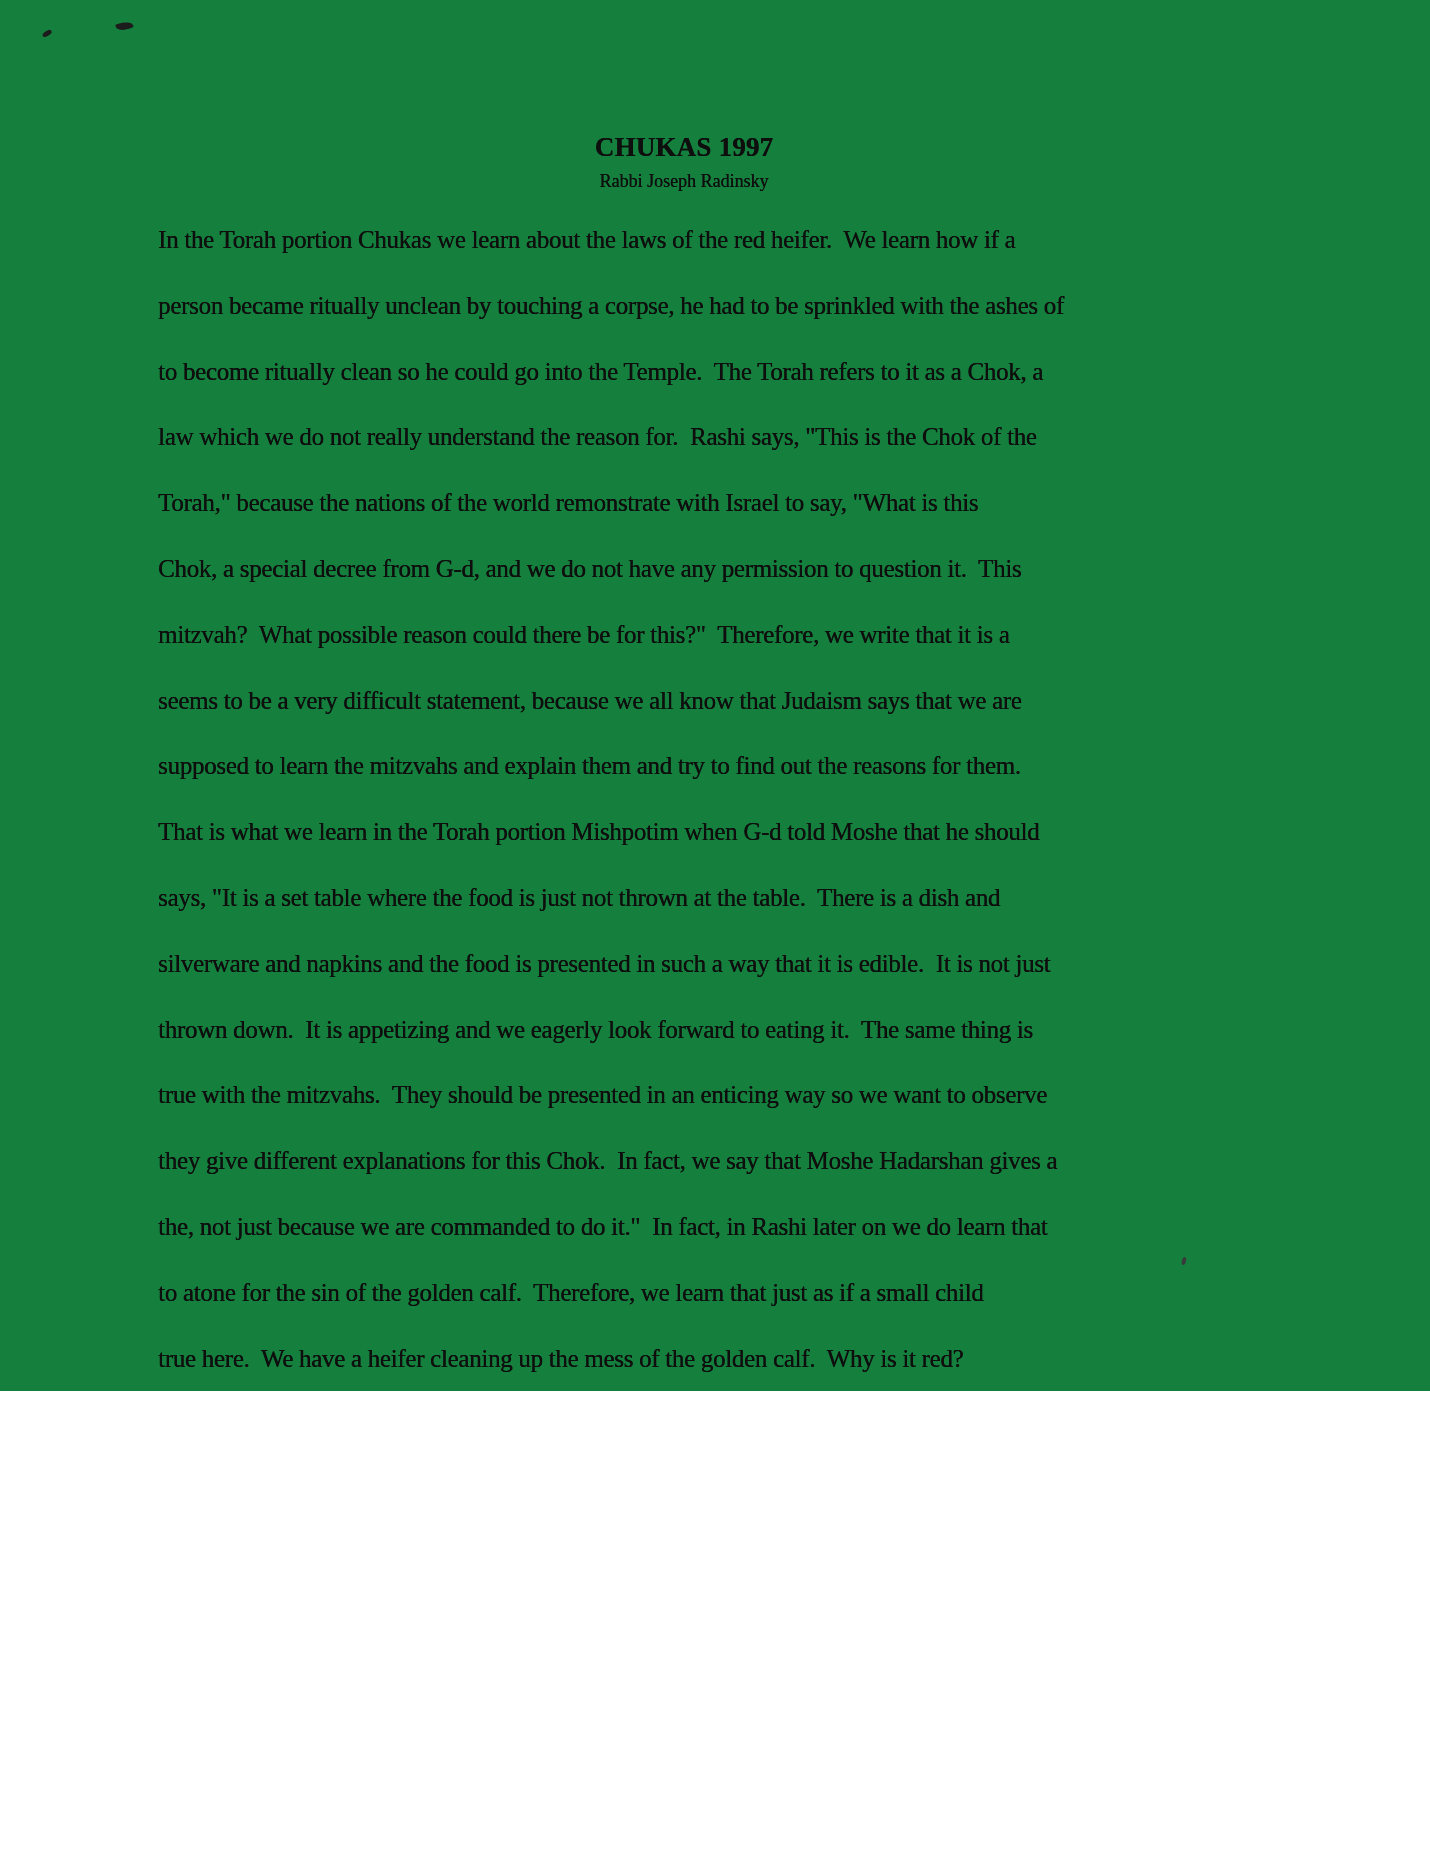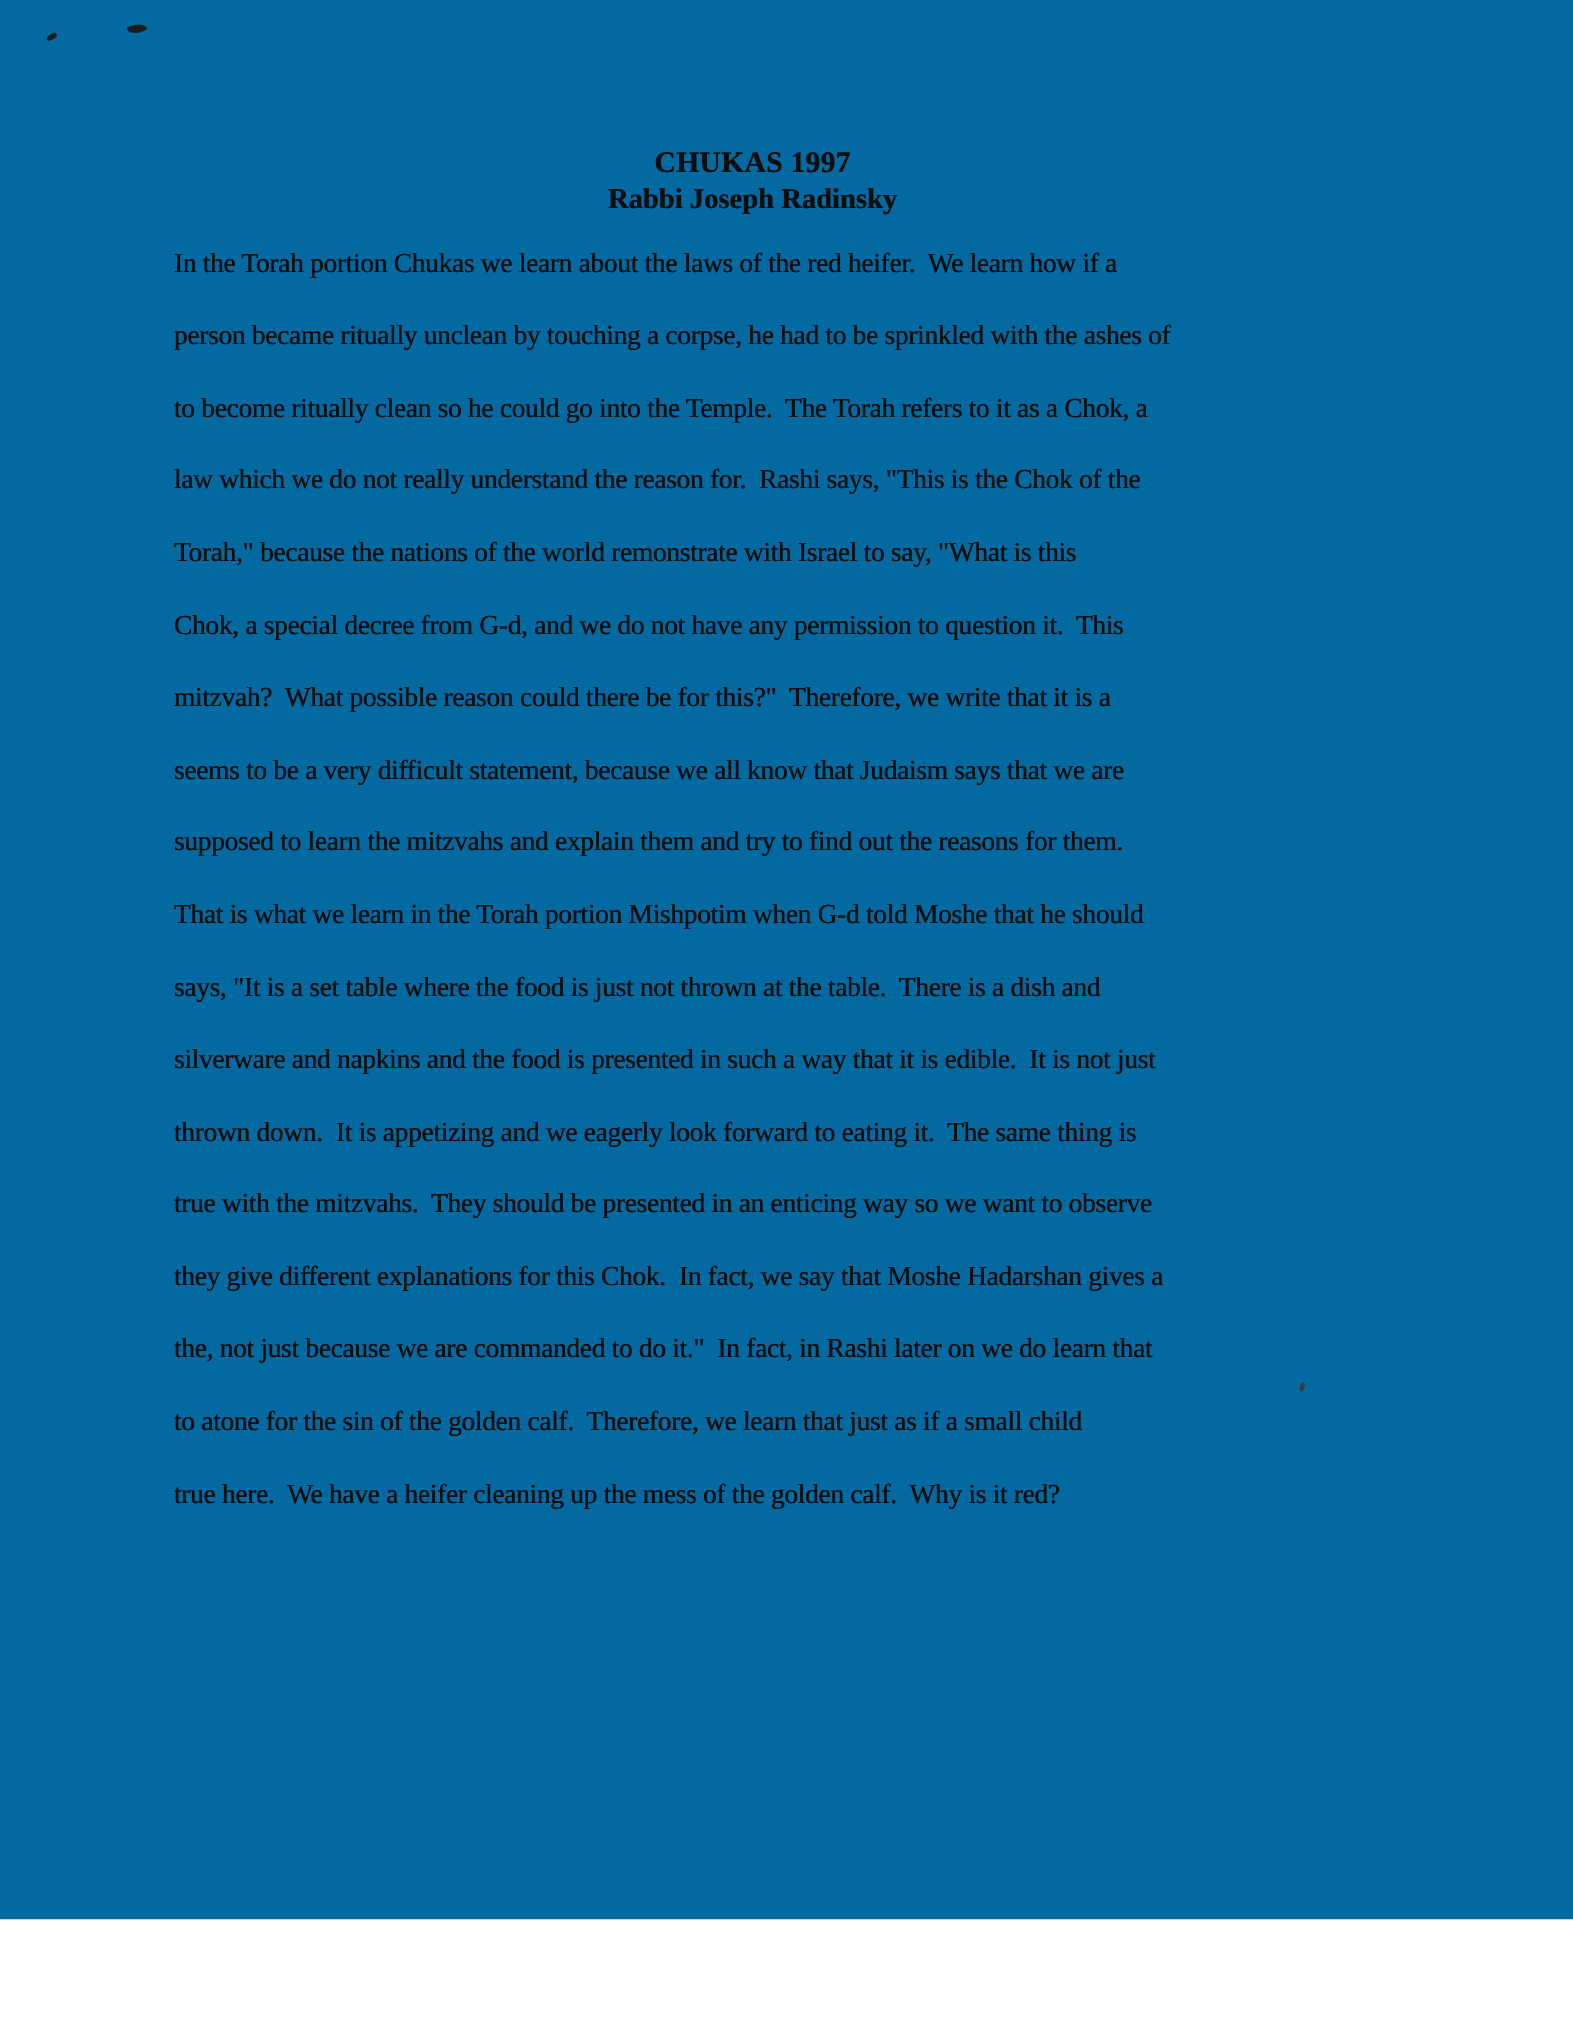--- a/index.html
+++ b/index.html
@@ -1,42 +1,42 @@
 <!DOCTYPE html>
 <html><head>
 <meta charset="utf-8">
 <style>
   * { margin: 0; padding: 0; box-sizing: border-box; }
   html, body { background: #ffffff; }
   .page {
     position: relative;
     width: 1430px;
-    height: 1745px;
-    background: #0369a1;
+    height: 1391px;
+    background: #15803d;
     overflow: hidden;
     font-family: "Liberation Serif", "DejaVu Serif", serif;
     color: #0e0e0e;
   }
   .doc-header {
     position: absolute;
     left: 158px;
     top: 130px;
     width: 1052px;
     text-align: center;
   }
   .doc-title {
     font-size: 27px;
     font-weight: bold;
     line-height: 34px;
     letter-spacing: 0.2px;
     text-shadow: 0.3px 0 0 currentColor;
   }
   .doc-author {
-    font-size: 26px;
-    font-weight: bold;
+    font-size: 18px;
+    font-weight: normal;
     line-height: 34px;
     text-shadow: 0.35px 0 0 currentColor;
   }
   .doc-body {
     position: absolute;
     left: 158px;
     top: 207px;
     width: 1110px;
     font-size: 25px;
     line-height: 65.8px;

